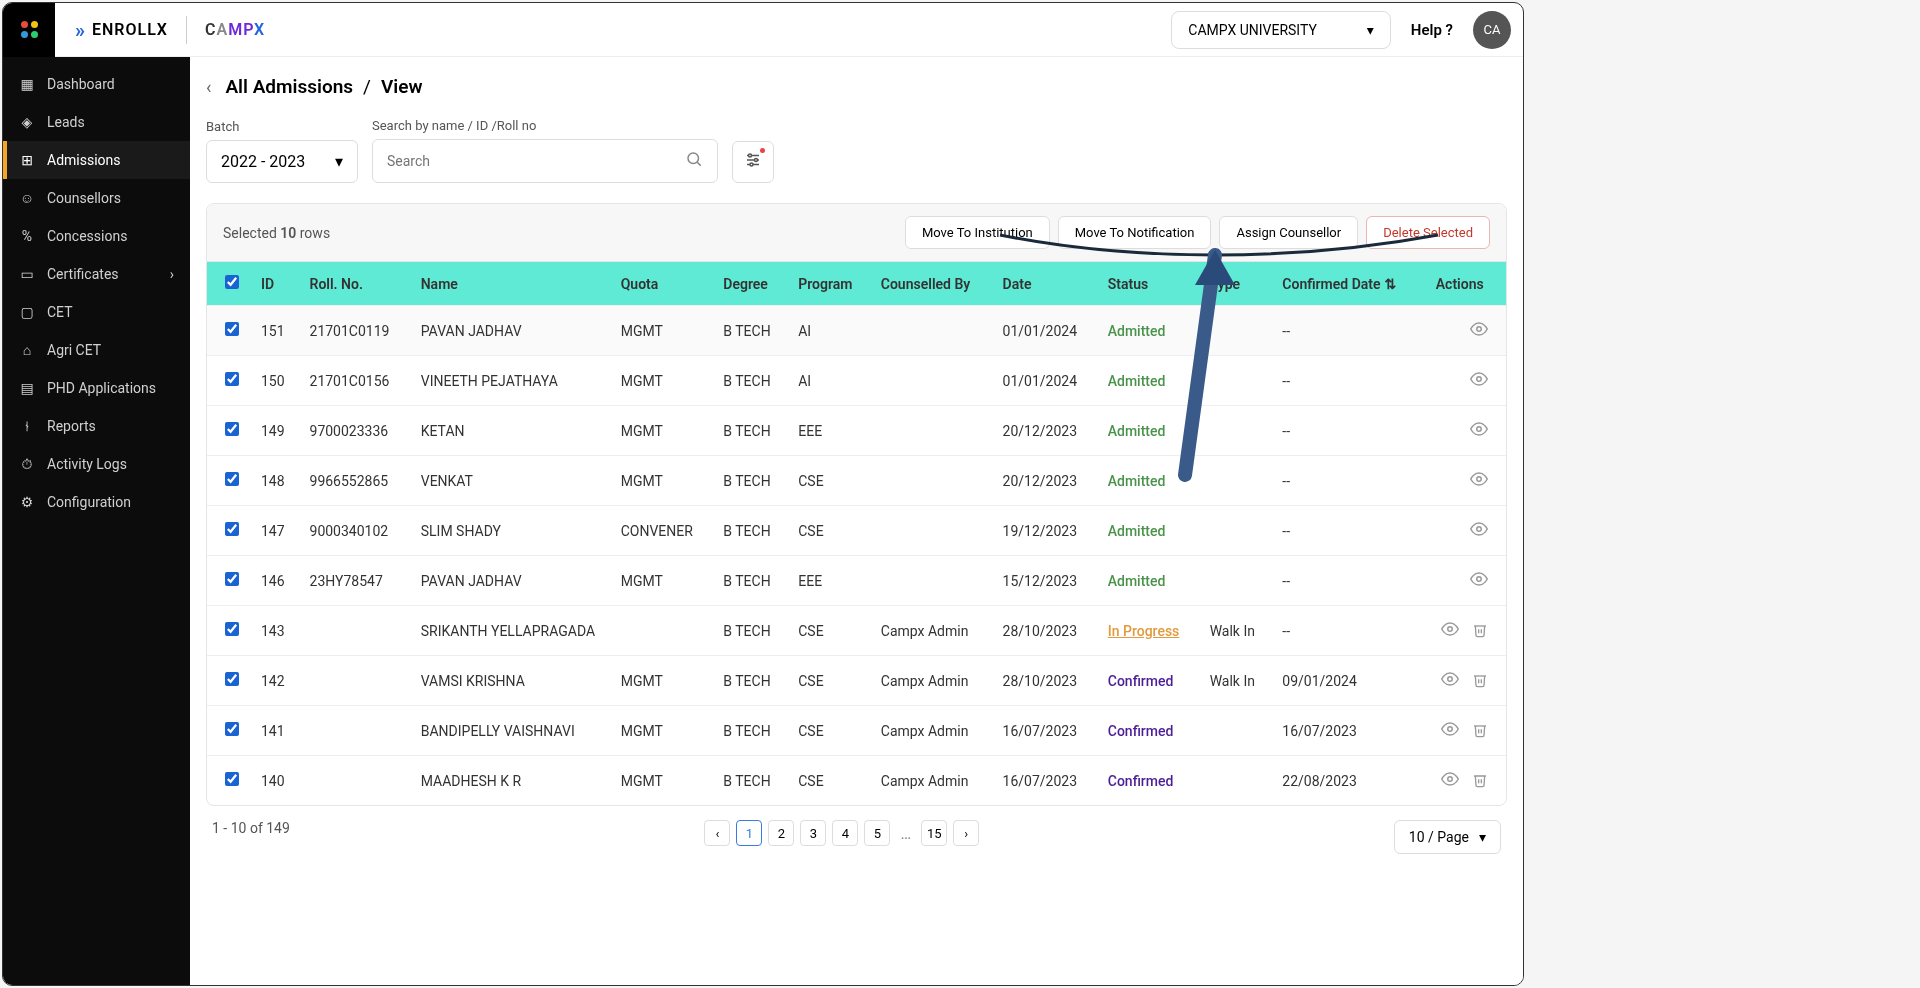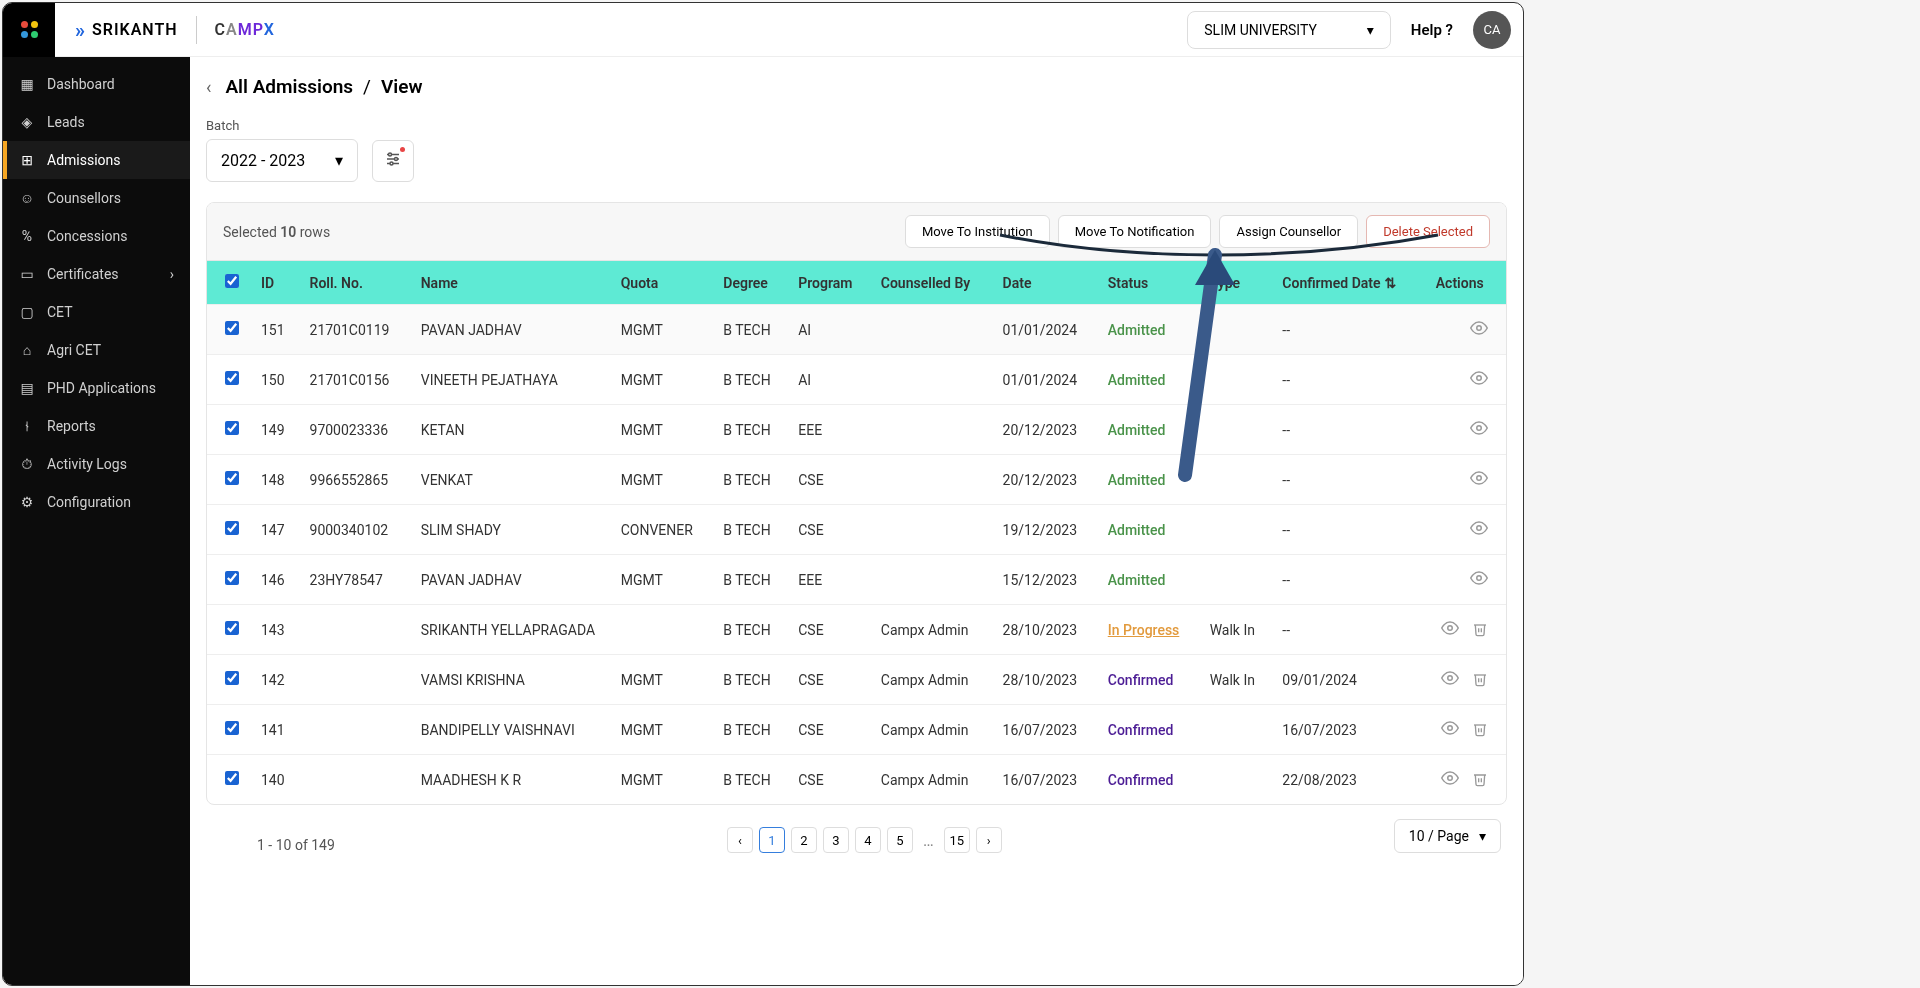--- a/index.html
+++ b/index.html
@@ -62,21 +62,21 @@
     td { font-size: 14px; padding: 14px 10px; border-top: 1px solid #eee; color: #333; }
     tbody tr:first-child td { background: #fafafa; }
     .chk { width: 14px; height: 14px; accent-color: #1963d2; }
     .status-admitted { color: #4a934a; font-weight: 500; }
     .status-inprogress { color: #e29a3d; font-weight: 500; text-decoration: underline; }
     .status-confirmed { color: #4c1d95; font-weight: 500; }
     .sort-icon { display: inline-block; margin-left: 4px; }
     .eye-icon { color: #999; cursor: pointer; }
     .trash-icon { color: #999; cursor: pointer; margin-left: 10px; }
     
-    .table-foot { display: flex; align-items: flex-end; padding: 14px 6px 4px; margin-left: 45px; }
+    .table-foot { display: flex; align-items: flex-start; padding: 14px 6px 4px; }
     .foot-text { font-size: 14px; color: #555; }
     .pagination { margin: 0 auto; display: flex; gap: 6px; align-items: center; }
     .page-btn { width: 26px; height: 26px; border: 1px solid #ddd; border-radius: 4px; display: flex; align-items: center; justify-content: center; font-size: 13px; cursor: pointer; background: white; }
     .page-btn.active { border-color: #357edd; color: #357edd; }
     .page-size { border: 1px solid #ddd; border-radius: 6px; padding: 8px 14px; display: flex; align-items: center; gap: 10px; font-size: 14px; }
 
     .annotation-arrow { position: absolute; top: 225px; left: 990px; pointer-events: none; z-index: 100; }
   </style>
 </head>
 <body>
@@ -87,30 +87,30 @@
       <div class="menu-dots">
         <span style="background:#e74c3c"></span>
           <span style="background:#f1c40f"></span>
         <span style="background:#3498db"></span>
           <span style="background:#2ecc71"></span>
       </div>
     </div>
     <div class="brand-area">
       <div class="enrollx-logo">
         <span class="arrows-icon">»</span>
-        <span>SRIKANTH</span>
+        <span>ENROLLX</span>
       </div>
       <div class="divider-vert"></div>
       <div class="campx-logo">
         <span style="color:#333">C</span><span style="color:#888">A</span><span style="color:#6d28d9">MP</span><span style="color:#2266dd">X</span>
       </div>
     </div>
     <div class="topbar-right">
       <div class="univ-select">
-        <span>SLIM UNIVERSITY</span>
+        <span>CAMPX UNIVERSITY</span>
         <span>▾</span>
       </div>
       <span class="help-link">Help ?</span>
       <div class="avatar">CA</div>
     </div>
   </div>
 
   <div class="body-area">
     <div class="sidebar" id="sidebar">
         <div class="sidebar-item">
@@ -173,20 +173,32 @@
           <span class="bold">View</span>
         </div>
       </div>
 
       <div class="filters">
         <div class="filter-group">
           <span class="filter-label">Batch</span>
           <div class="batch-select">
             <span>2022 - 2023</span>
             <span>▾</span>
+          </div>
+        </div>
+        <div class="filter-group">
+          <span class="filter-label">Search by name / ID /Roll no</span>
+          <div class="search-box">
+            <input placeholder="Search" style="">
+            <span style="color:#888">
+              <svg width="18" height="18" viewBox="0 0 24 24" fill="none" stroke="currentColor" stroke-width="2">
+                  <circle cx="11" cy="11" r="7"></circle>
+                  <line x1="21" y1="21" x2="16.5" y2="16.5"></line>
+                </svg>
+            </span>
           </div>
         </div>
         <div class="filter-btn">
           <span style="color:#555">
             <svg width="18" height="18" viewBox="0 0 24 24" fill="none" stroke="currentColor" stroke-width="2">
                 <line x1="4" y1="6" x2="20" y2="6"></line>
                 <line x1="4" y1="12" x2="20" y2="12"></line>
                 <line x1="4" y1="18" x2="20" y2="18"></line>
                 <circle cx="8" cy="6" r="2" fill="white"></circle>
                 <circle cx="16" cy="12" r="2" fill="white"></circle>

